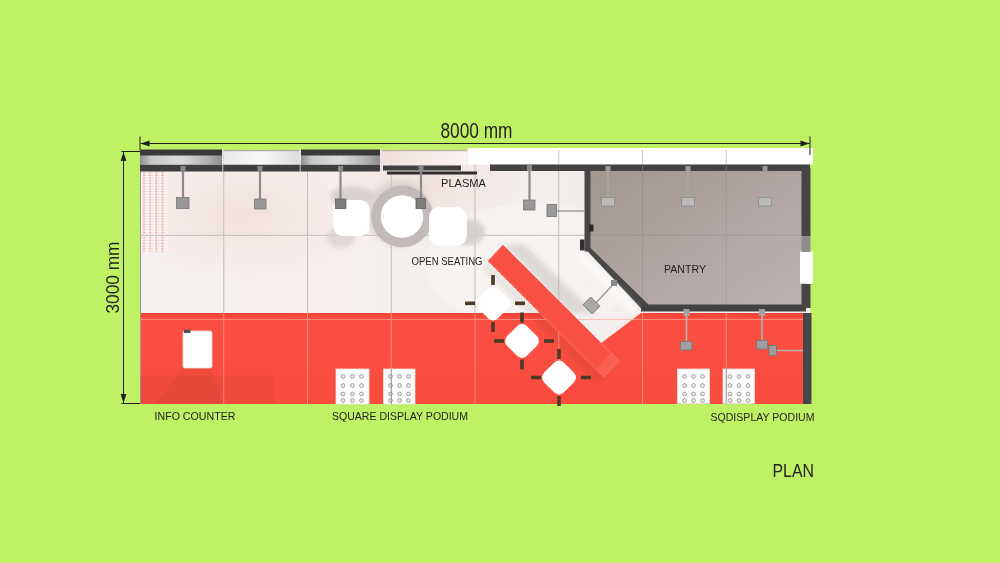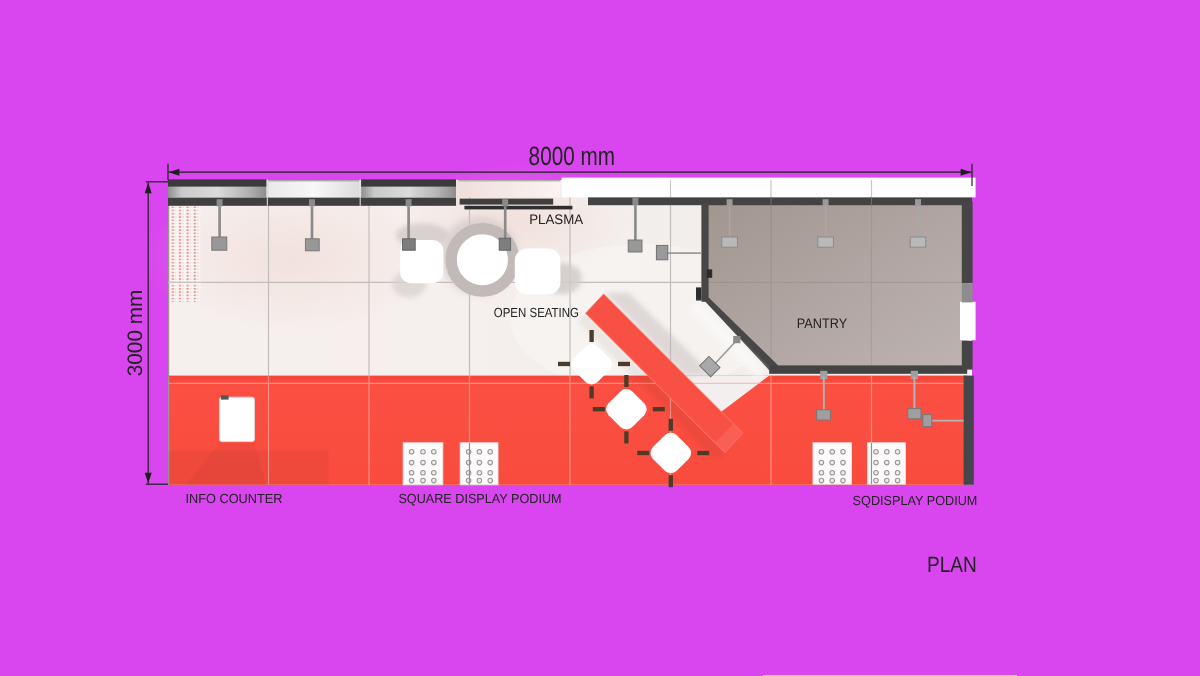--- a/index.html
+++ b/index.html
@@ -1,16 +1,16 @@
 <!DOCTYPE html>
 <html><head>
 <meta charset="utf-8">
 <style>
   html,body{margin:0;padding:0;background:#ffffff;}
-  #stage{position:relative;width:1000px;height:563px;background:#d946ef;overflow:hidden;
+  #stage{position:relative;width:1000px;height:563px;background:#bef264;overflow:hidden;
          font-family:"Liberation Sans", sans-serif;}
   svg{position:absolute;left:0;top:0;}
   text{font-family:"Liberation Sans", sans-serif;fill:#232323;}
 </style>
 </head>
 <body>
 <div id="stage">
 <svg width="1000" height="563" viewBox="0 0 1000 563">
 <defs>
   <linearGradient id="floorg" x1="0" y1="0" x2="1" y2="0">

